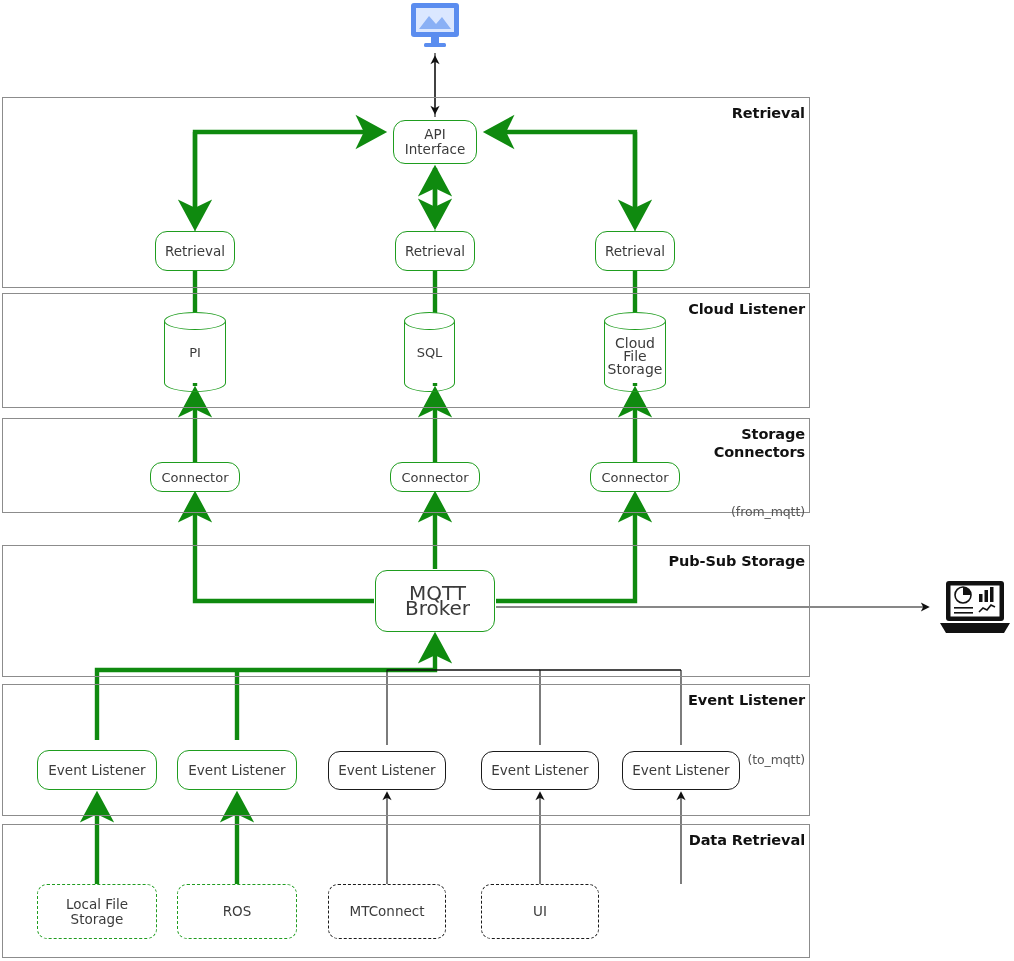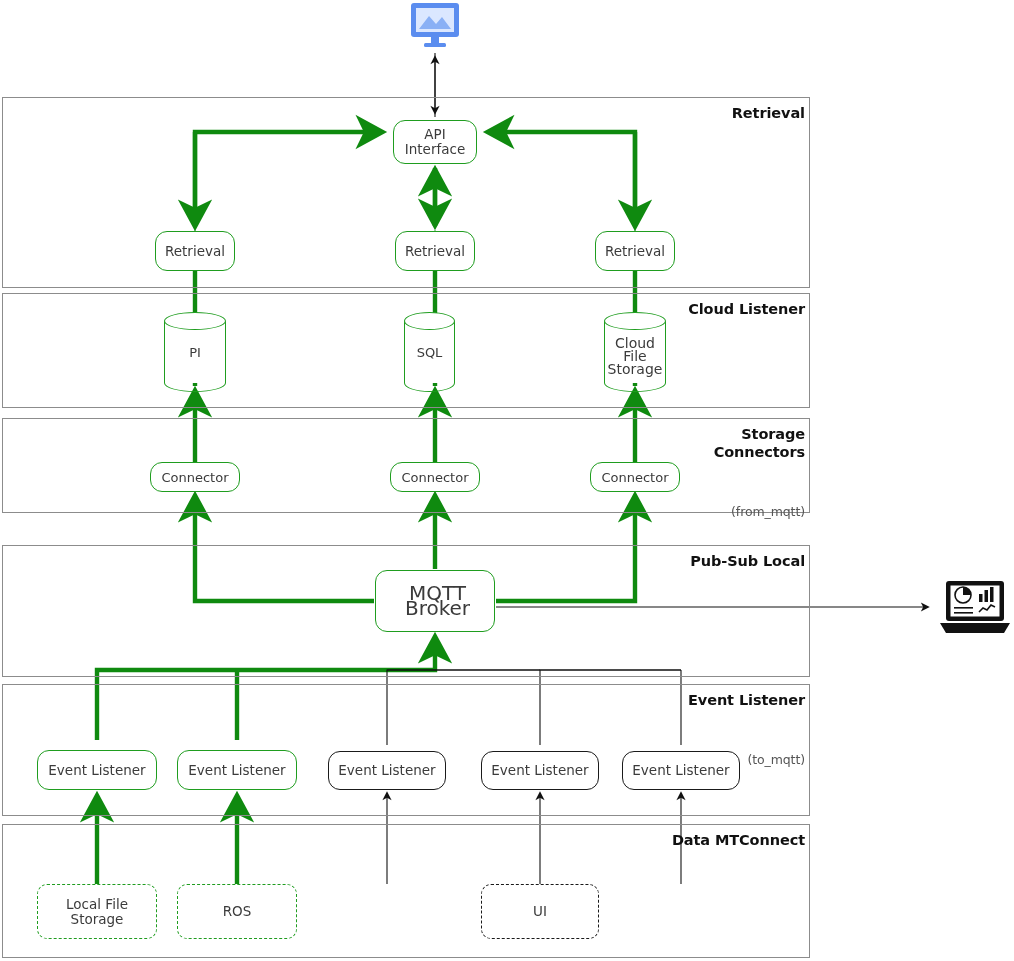--- a/index.html
+++ b/index.html
@@ -183,34 +183,34 @@
 
   <div class="lane" style="left:2px;top:418px;width:808px;height:95px;">
     <div class="lane-title" style="top:6px;">
       <span>Storage Connectors</span>
       <span class="lane-sub">(from_mqtt)</span>
     </div>
   </div>
 
   <div class="lane" style="left:2px;top:545px;width:808px;height:132px;">
     <div class="lane-title" style="top:6px;">
-      <span>Pub-Sub Local</span>
+      <span>Pub-Sub Storage</span>
     </div>
   </div>
 
   <div class="lane" style="left:2px;top:684px;width:808px;height:132px;">
     <div class="lane-title" style="top:6px;">
       <span>Event Listener</span>
       <span class="lane-sub">(to_mqtt)</span>
     </div>
   </div>
 
   <div class="lane" style="left:2px;top:824px;width:808px;height:134px;">
     <div class="lane-title" style="top:6px;">
-      <span>Data MTConnect</span>
+      <span>Data Retrieval</span>
     </div>
   </div>
 
   <div class="node multiline" style="left:393px;top:120px;width:84px;height:44px;">
     <span>API<br>Interface</span>
   </div>
 
   <div class="node" style="left:155px;top:231px;width:80px;height:40px;">
     <span>Retrieval</span>
   </div>
@@ -268,20 +268,23 @@
   </div>
   <div class="node black" style="left:622px;top:751px;width:118px;height:39px;">
     <span>Event Listener</span>
   </div>
 
   <div class="node dashed" style="left:37px;top:884px;width:120px;height:55px;">
     <span>Local File Storage</span>
   </div>
   <div class="node dashed" style="left:177px;top:884px;width:120px;height:55px;">
     <span>ROS</span>
+  </div>
+  <div class="node dashed black" style="left:328px;top:884px;width:118px;height:55px;">
+    <span>MTConnect</span>
   </div>
   <div class="node dashed black" style="left:481px;top:884px;width:118px;height:55px;">
     <span>UI</span>
   </div>
 
   <div class="icon" style="left:407px;top:1px;width:56px;height:48px;">
     <svg width="56" height="48" viewBox="0 0 56 48" xmlns="http://www.w3.org/2000/svg">
       <rect x="4" y="2" width="48" height="34" rx="3" ry="3" fill="#5b8def"></rect>
       <rect x="9" y="7" width="38" height="24" fill="#dbe7ff"></rect>
       <path d="M12,28 L22,15 L29,23 L35,16 L44,28 Z" fill="#8ab0f5"></path>

